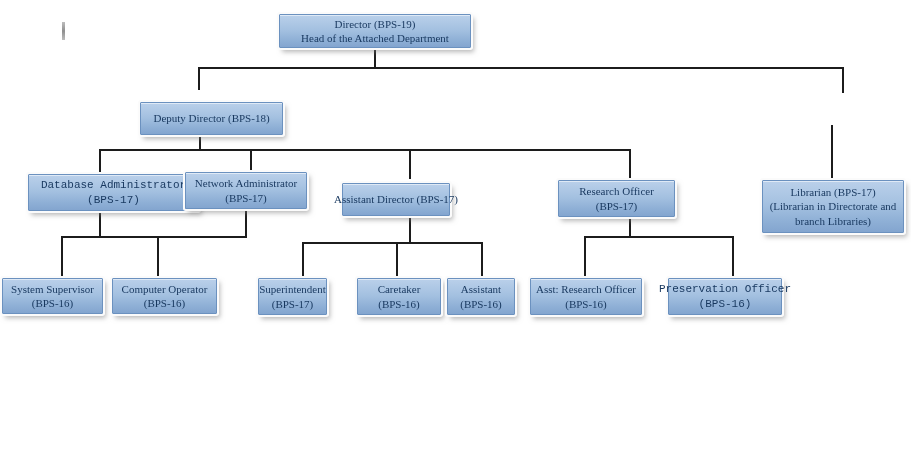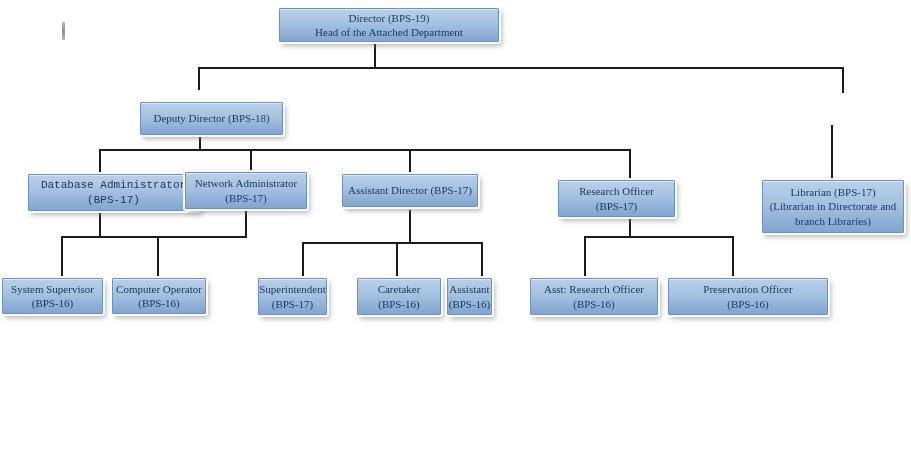--- a/index.html
+++ b/index.html
@@ -68,83 +68,83 @@
   <div class="ch" style="left:302px;top:242px;width:181px;"></div>
   <div class="cv" style="left:302px;top:242px;height:37px;"></div>
   <div class="cv" style="left:396px;top:242px;height:37px;"></div>
   <div class="cv" style="left:481px;top:242px;height:37px;"></div>
 
   <div class="cv" style="left:629px;top:216px;height:22px;"></div>
   <div class="ch" style="left:584px;top:236px;width:150px;"></div>
   <div class="cv" style="left:584px;top:236px;height:43px;"></div>
   <div class="cv" style="left:732px;top:236px;height:43px;"></div>
 
-  <div class="node" style="left:279px;top:8px;width:220px;height:34px;">
+  <div class="node" style="left:279px;top:14px;width:192px;height:34px;">
     <div class="nl">Director (BPS-19)</div>
     <div class="nl">Head of the Attached Department</div>
   </div>
 
   <div class="node" style="left:140px;top:102px;width:143px;height:33px;">
     <div class="nl">Deputy Director (BPS-18)</div>
   </div>
 
 
   <div class="node" style="left:28px;top:174px;width:171px;height:37px;font-family:Liberation Mono, monospace;">
     <div class="nl">Database Administrator</div>
     <div class="nl">(BPS-17)</div>
   </div>
 
   <div class="node" style="left:185px;top:172px;width:122px;height:37px;">
     <div class="nl">Network Administrator</div>
     <div class="nl">(BPS-17)</div>
   </div>
 
-  <div class="node" style="left:342px;top:174px;width:136px;height:33px;">
+  <div class="node" style="left:342px;top:183px;width:108px;height:33px;">
     <div class="nl">Assistant Director (BPS-17)</div>
   </div>
 
   <div class="node" style="left:558px;top:180px;width:117px;height:37px;">
     <div class="nl">Research Officer</div>
     <div class="nl">(BPS-17)</div>
   </div>
 
   <div class="node" style="left:762px;top:180px;width:142px;height:53px;">
     <div class="nl">Librarian (BPS-17)</div>
     <div class="nl">(Librarian in Directorate and</div>
     <div class="nl">branch Libraries)</div>
   </div>
 
   <div class="node" style="left:2px;top:278px;width:101px;height:36px;">
     <div class="nl">System Supervisor</div>
     <div class="nl">(BPS-16)</div>
   </div>
 
-  <div class="node" style="left:112px;top:278px;width:94px;height:36px;">
+  <div class="node" style="left:112px;top:278px;width:105px;height:36px;">
     <div class="nl">Computer Operator</div>
     <div class="nl">(BPS-16)</div>
   </div>
 
   <div class="node" style="left:258px;top:278px;width:69px;height:37px;">
     <div class="nl">Superintendent</div>
     <div class="nl">(BPS-17)</div>
   </div>
 
   <div class="node" style="left:357px;top:278px;width:84px;height:37px;">
     <div class="nl">Caretaker</div>
     <div class="nl">(BPS-16)</div>
   </div>
 
-  <div class="node" style="left:447px;top:278px;width:45px;height:37px;">
+  <div class="node" style="left:447px;top:278px;width:68px;height:37px;">
     <div class="nl">Assistant</div>
     <div class="nl">(BPS-16)</div>
   </div>
 
-  <div class="node" style="left:530px;top:278px;width:128px;height:37px;">
+  <div class="node" style="left:530px;top:278px;width:112px;height:37px;">
     <div class="nl">Asst: Research Officer</div>
     <div class="nl">(BPS-16)</div>
   </div>
 
-  <div class="node" style="left:668px;top:278px;width:160px;height:37px;">
+  <div class="node" style="left:668px;top:278px;width:114px;height:37px;font-family:Liberation Mono, monospace;">
     <div class="nl">Preservation Officer</div>
     <div class="nl">(BPS-16)</div>
   </div>
 
 </div>
 
 </body></html>

